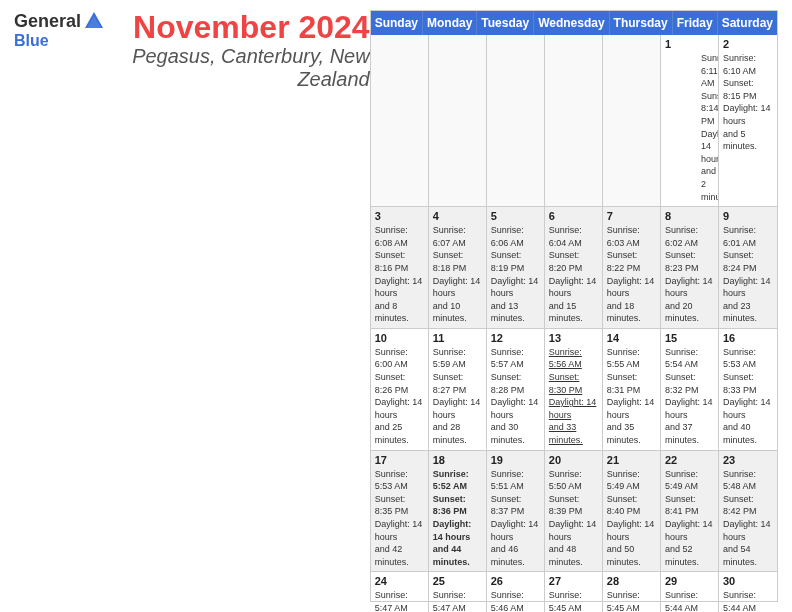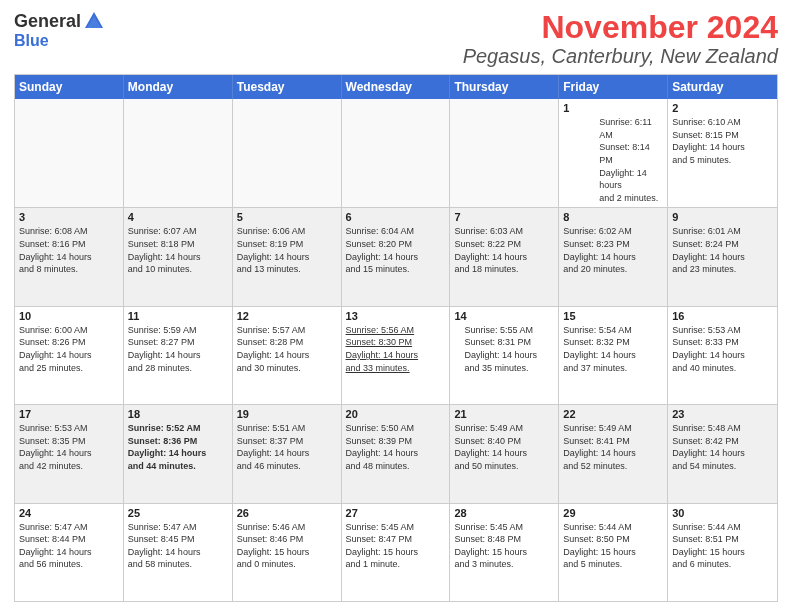--- a/index.html
+++ b/index.html
@@ -8,21 +8,21 @@
       background: #fff;
       width: 792px;
       height: 612px;
       overflow: hidden;
     }
     .page {
       width: 792px;
       height: 612px;
       padding: 10px 14px;
       display: flex;
-      flex-direction: column;
+      flex-direction: row;
     }
     .header {
       display: flex;
       justify-content: space-between;
       align-items: flex-start;
       margin-bottom: 6px;
     }
     .logo {
       display: flex;
       flex-direction: column;
@@ -248,21 +248,21 @@
           </div>
           <div class="cal-cell">
             <div class="day-num">13</div>
             <div class="cell-info" style="white-space: pre-line; text-decoration: underline;">Sunrise: 5:56 AM
 Sunset: 8:30 PM
 Daylight: 14 hours
 and 33 minutes.</div>
           </div>
           <div class="cal-cell">
             <div class="day-num">14</div>
-            <div class="cell-info" style="white-space: pre-line; margin-left: 10px;">Sunrise: 5:55 AM
+            <div class="cell-info" style="white-space: pre-line;">Sunrise: 5:55 AM
 Sunset: 8:31 PM
 Daylight: 14 hours
 and 35 minutes.</div>
           </div>
           <div class="cal-cell">
             <div class="day-num">15</div>
             <div class="cell-info" style="white-space: pre-line;">Sunrise: 5:54 AM
 Sunset: 8:32 PM
 Daylight: 14 hours
 and 37 minutes.</div>

